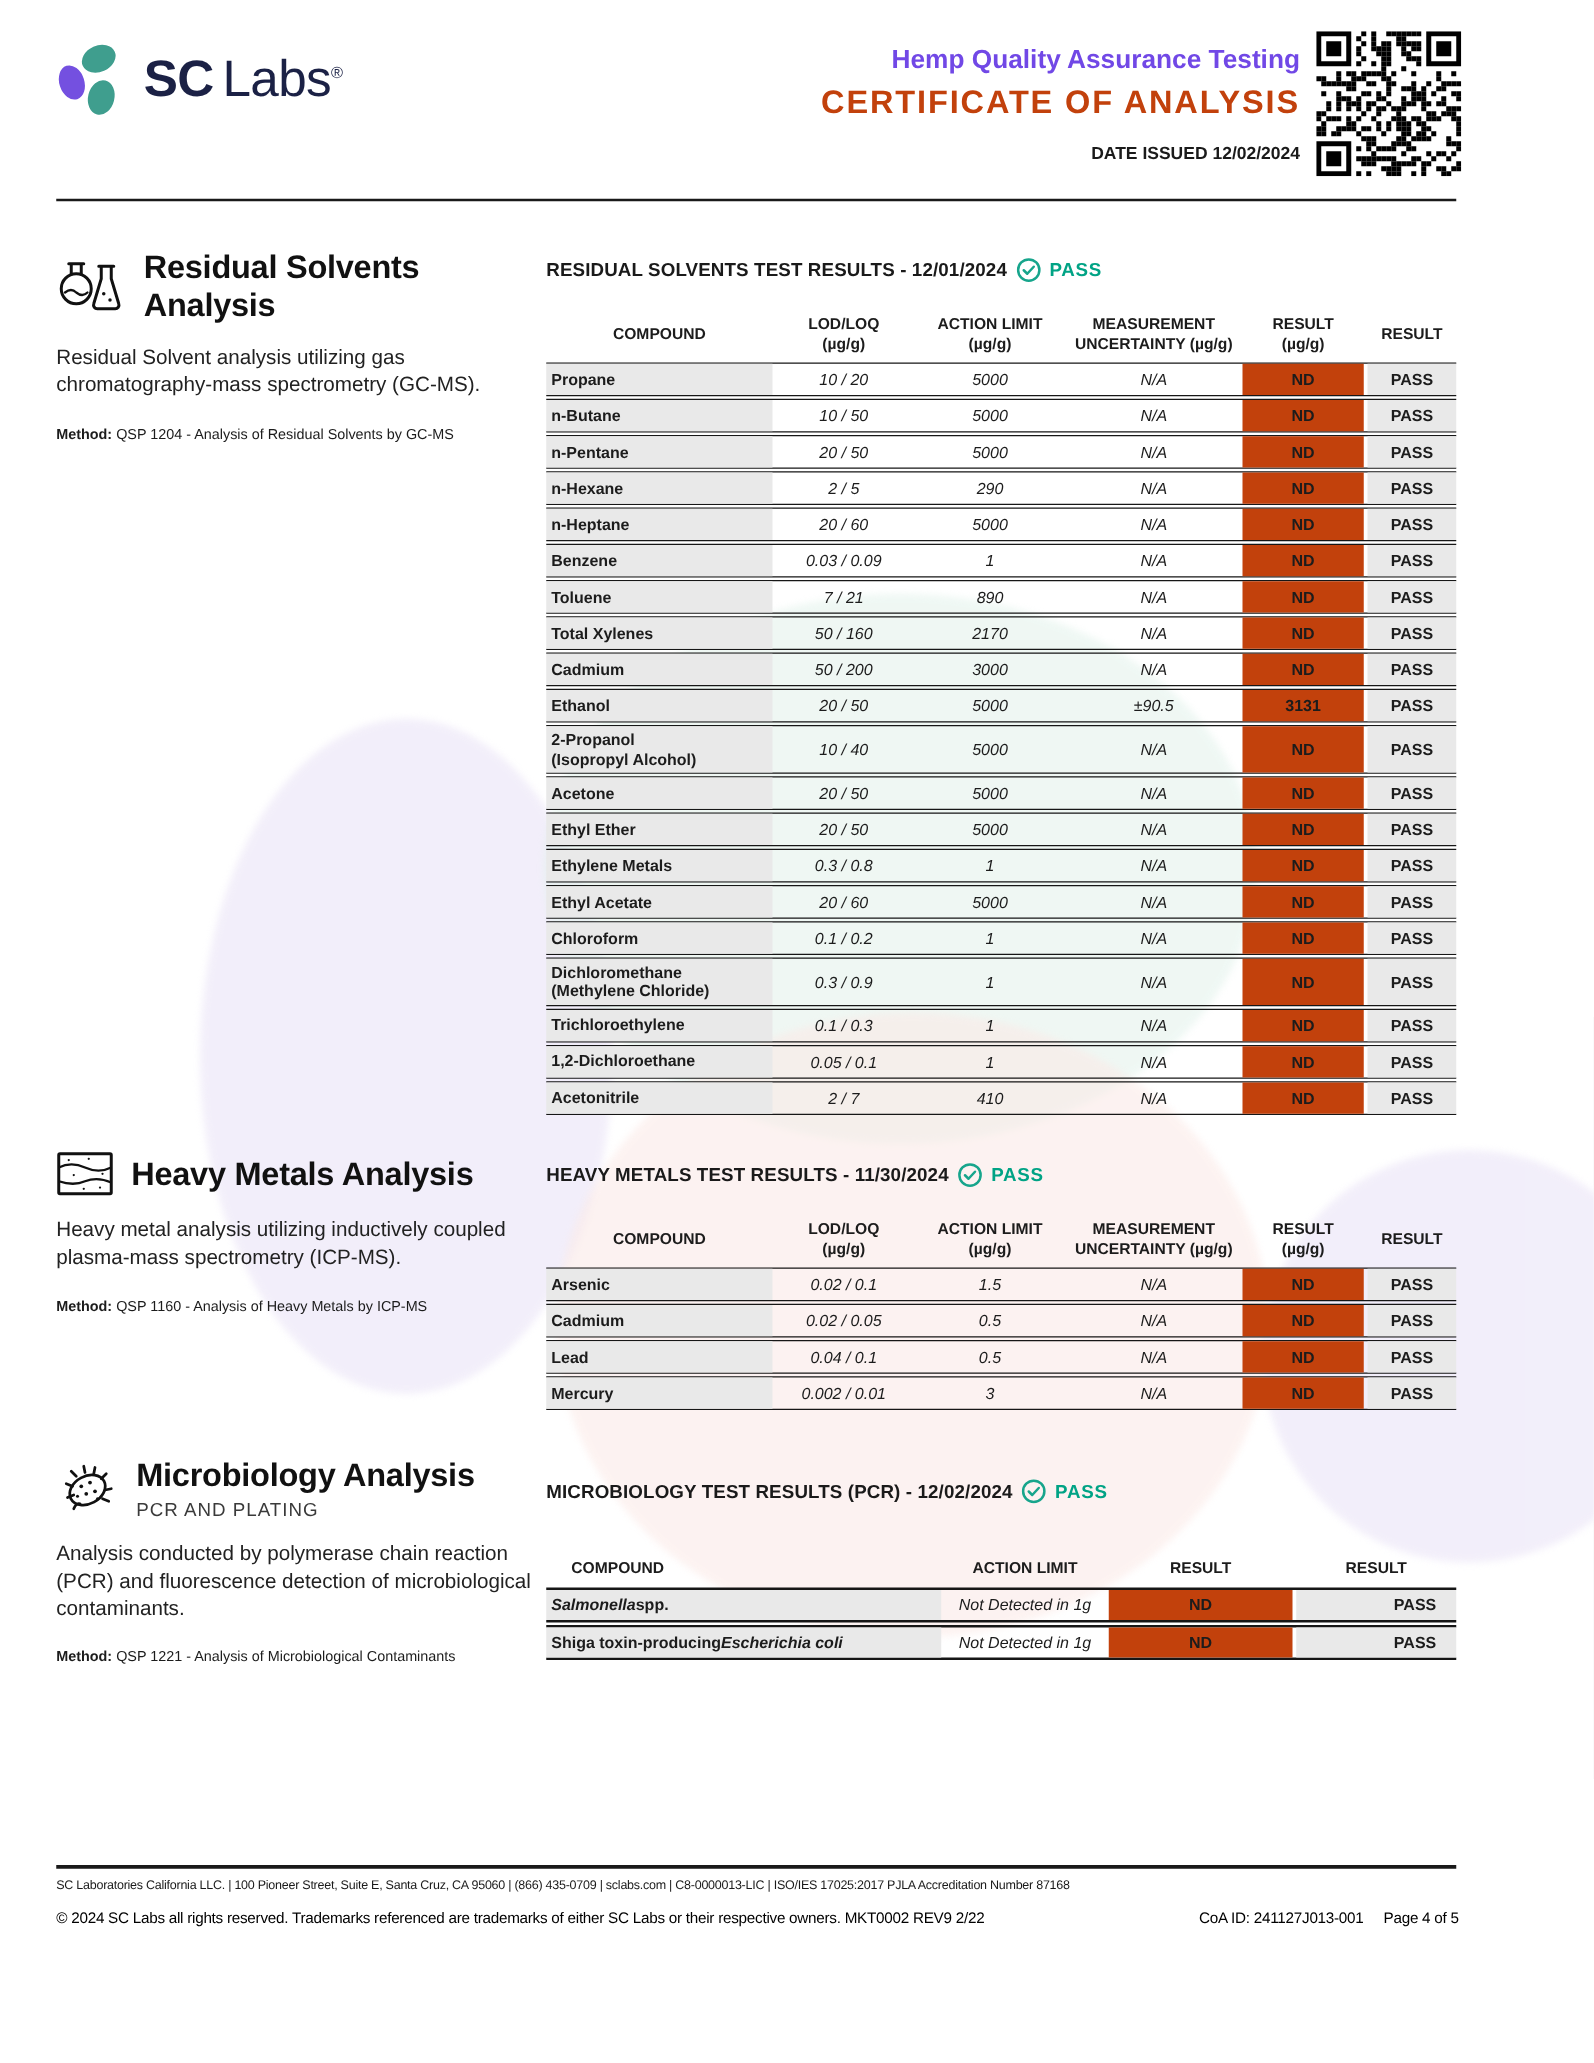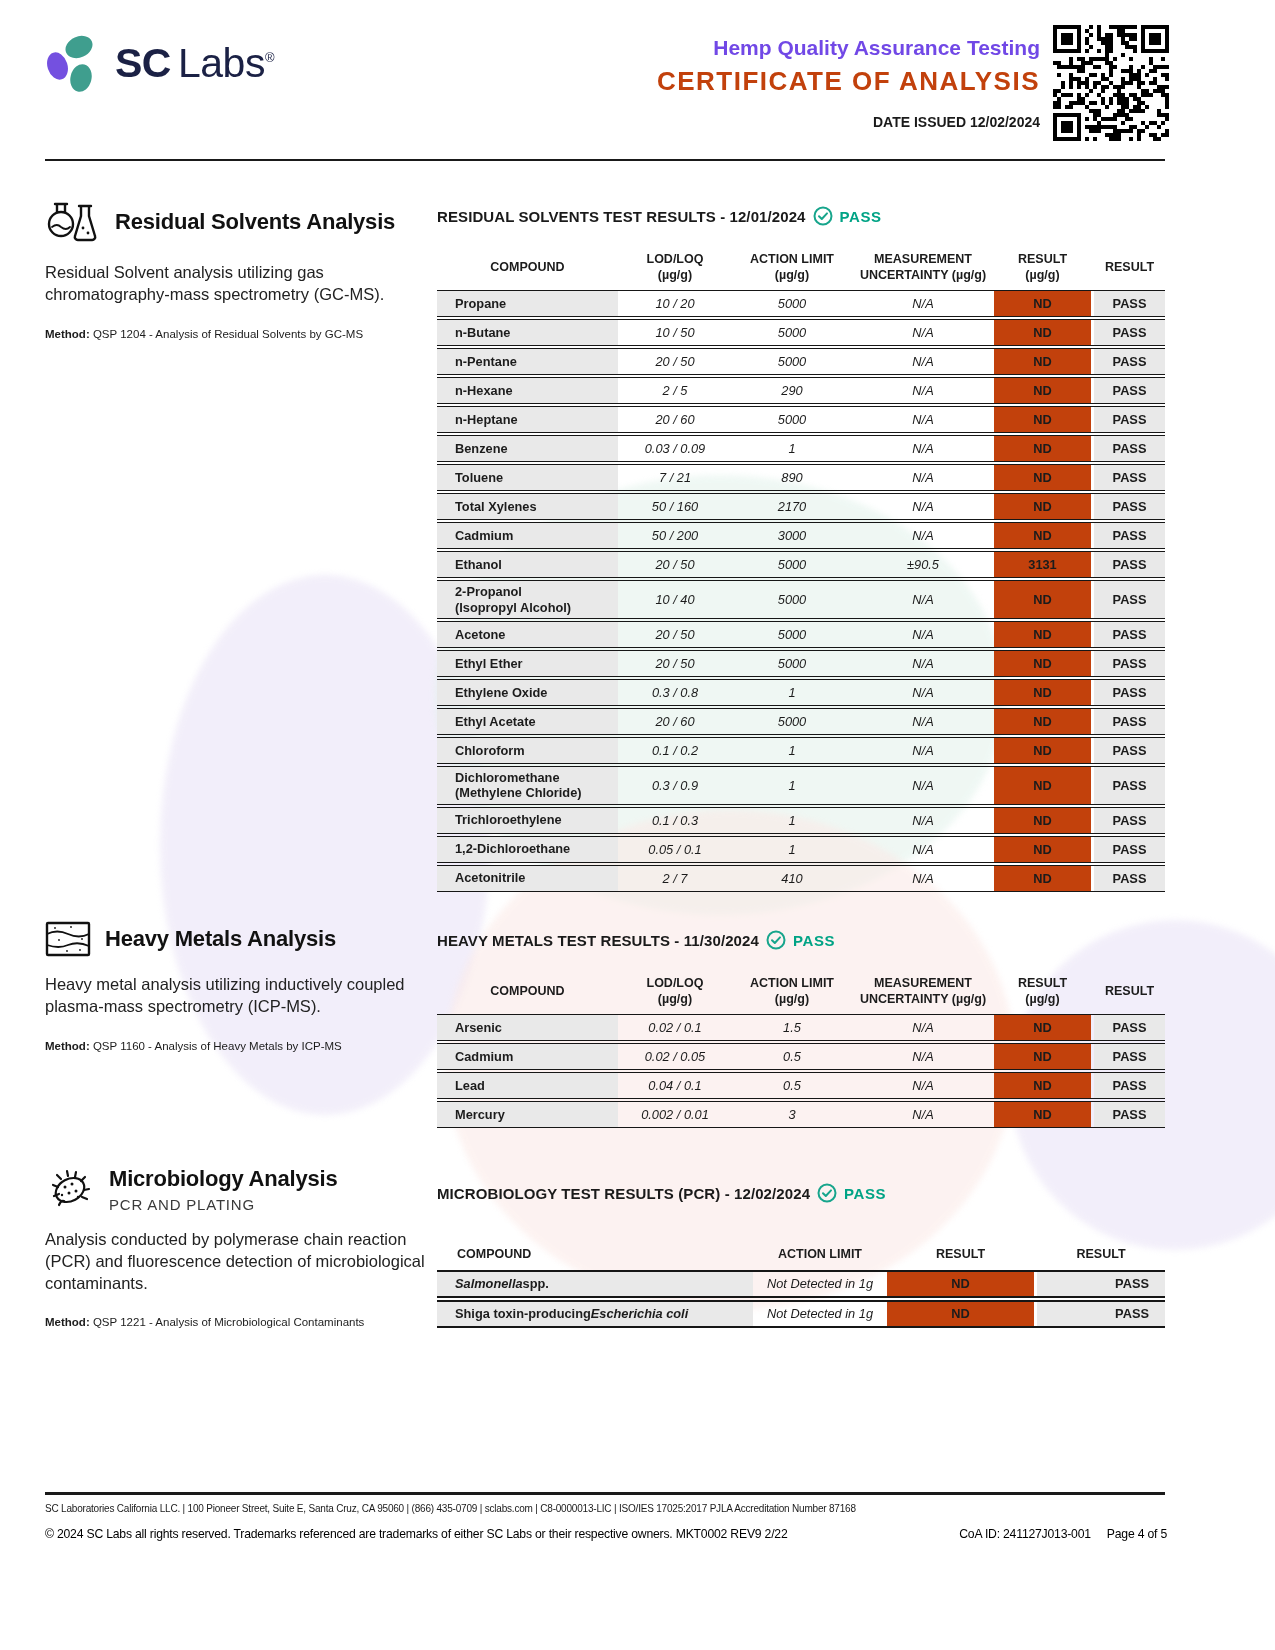--- a/index.html
+++ b/index.html
@@ -28,21 +28,21 @@
   .coa-title { font-size:26px; font-weight:700; letter-spacing:1.5px; color:#c2410c; margin-top:6px; }
   .date-issued { font-size:14px; font-weight:700; color:#1a1a1a; margin-top:17px; }
   .qr { position:absolute; left:1053px; top:25px; width:116px; height:116px; }
   .rule { position:absolute; left:45px; width:1120px; height:2px; background:#1a1a1a; }
   .rule-top { top:159px; }
   .rule-bottom { top:1492px; height:3px; }
 
   
   .sec-left { position:absolute; left:45px; width:385px; }
   .sec-head { display:flex; align-items:center; gap:14px; }
-  .sec-title { font-size:22px; font-weight:700; letter-spacing:-0.2px; color:#111; }
+  .sec-title { font-size:26px; font-weight:700; letter-spacing:-0.2px; color:#111; }
   .sec-subtitle { font-size:15px; letter-spacing:0.8px; color:#3a3a3a; margin-top:4px; }
   .sec-desc { font-size:16.5px; line-height:1.32; color:#222; margin-top:16px; }
   .sec-method { font-size:11.5px; color:#1c1c1c; margin-top:22px; }
   .sec-method b { font-weight:700; }
 
   
   .sec-right { position:absolute; left:437px; width:728px; }
   .results-line { display:flex; align-items:center; gap:7px; }
   .results-title { font-size:15px; font-weight:700; color:#1a1a1a; letter-spacing:0.1px; }
   .pass-text { font-size:15px; font-weight:700; color:#00a385; letter-spacing:0.6px; }
@@ -50,21 +50,21 @@
   
   .grid6 { display:grid; grid-template-columns:181px 108px 120px 136px 97px 71px; column-gap:3px; }
   .grid4 { display:grid; grid-template-columns:316px 128px 147px 128px; column-gap:3px; }
   .thead { margin-top:22px; }
   .th { font-size:12.5px; font-weight:700; line-height:1.25; text-align:center;
         display:flex; flex-direction:column; justify-content:center; padding:4px 0 7px 0; }
   .th-left { align-items:flex-start; padding-left:20px; text-align:left; }
   .trow { min-height:27px; border-top:1.5px solid #161616; border-bottom:1.5px solid #161616; margin-bottom:2px; }
   .trow:last-child { margin-bottom:0; }
   .td { display:flex; align-items:center; font-size:12.8px; padding:3px 6px; }
-  .td-compound { background:#e9e9e9; font-weight:700; padding-left:18px; white-space:pre-line; line-height:1.2; }
+  .td-compound { background:#e9e9e9; font-weight:700; padding-left:4px; white-space:pre-line; line-height:1.2; }
   .td-num { font-style:italic; justify-content:center; }
   .td-result { background:#c2410c; font-weight:700; justify-content:center; }
   .td-status { background:#e9e9e9; font-weight:700; justify-content:center; }
   .td-status-right { justify-content:flex-end; padding-right:16px; }
   .micro-row { min-height:28px; border-top:2px solid #161616; border-bottom:2px solid #161616; }
 
   
   .footer-line1 { position:absolute; left:45px; top:1503px; width:1122px; font-size:10px;
                   letter-spacing:-0.2px; color:#1a1a1a; white-space:nowrap; }
   .footer-line2 { position:absolute; left:45px; top:1527px; width:1122px; font-size:12.2px;
@@ -581,21 +581,21 @@
           <div class="trow grid6">
             <div class="td td-compound">Ethyl Ether</div>
             <div class="td td-num">20 / 50</div>
             <div class="td td-num">5000</div>
             <div class="td td-num">N/A</div>
             <div class="td td-result">ND</div>
             <div class="td td-status">PASS</div>
           </div>
 
           <div class="trow grid6">
-            <div class="td td-compound">Ethylene Oxide</div>
+            <div class="td td-compound">Ethylene Metals</div>
             <div class="td td-num">0.3 / 0.8</div>
             <div class="td td-num">1</div>
             <div class="td td-num">N/A</div>
             <div class="td td-result">ND</div>
             <div class="td td-status">PASS</div>
           </div>
 
           <div class="trow grid6">
             <div class="td td-compound">Ethyl Acetate</div>
             <div class="td td-num">20 / 60</div>

